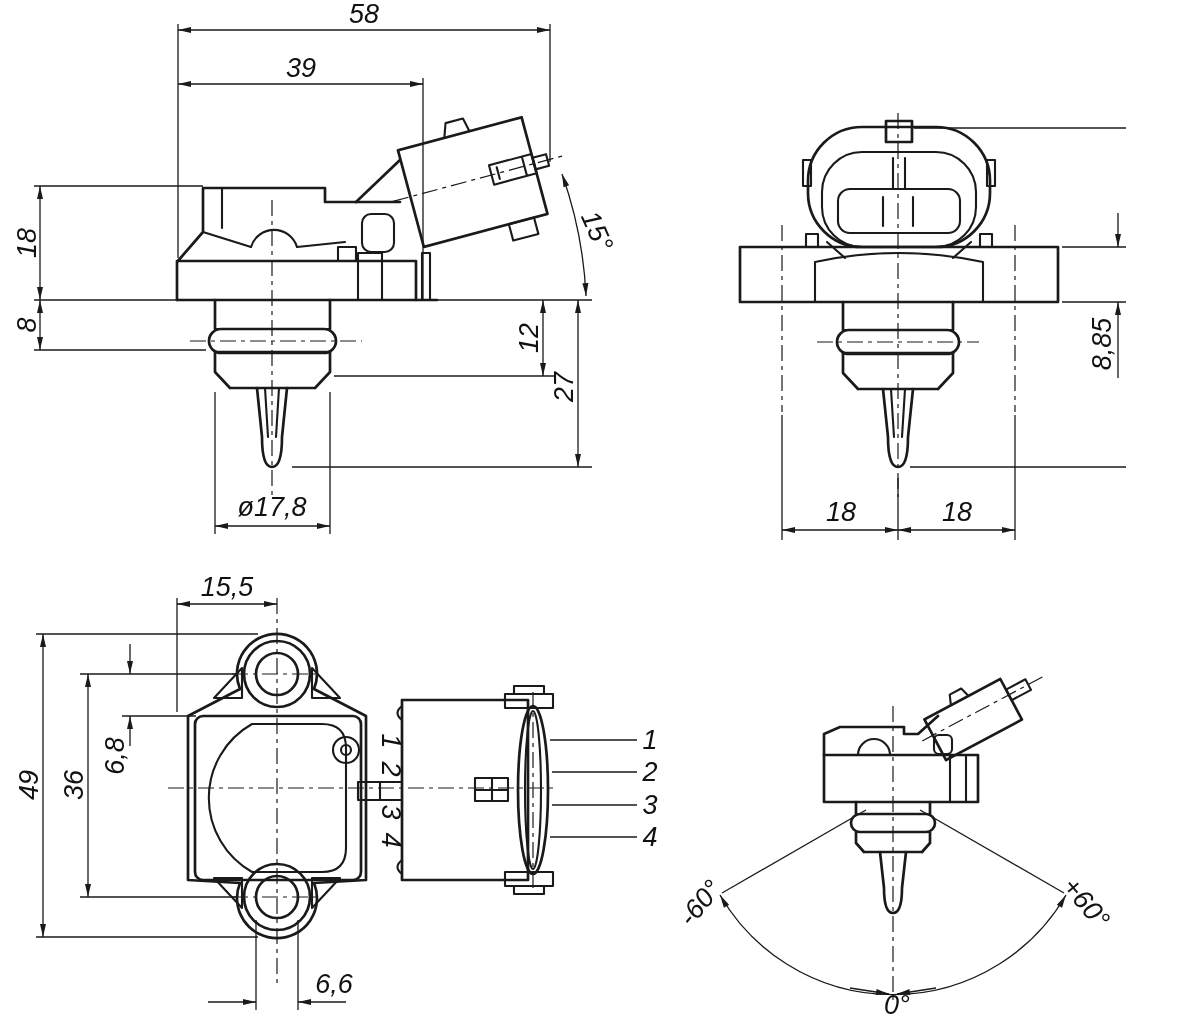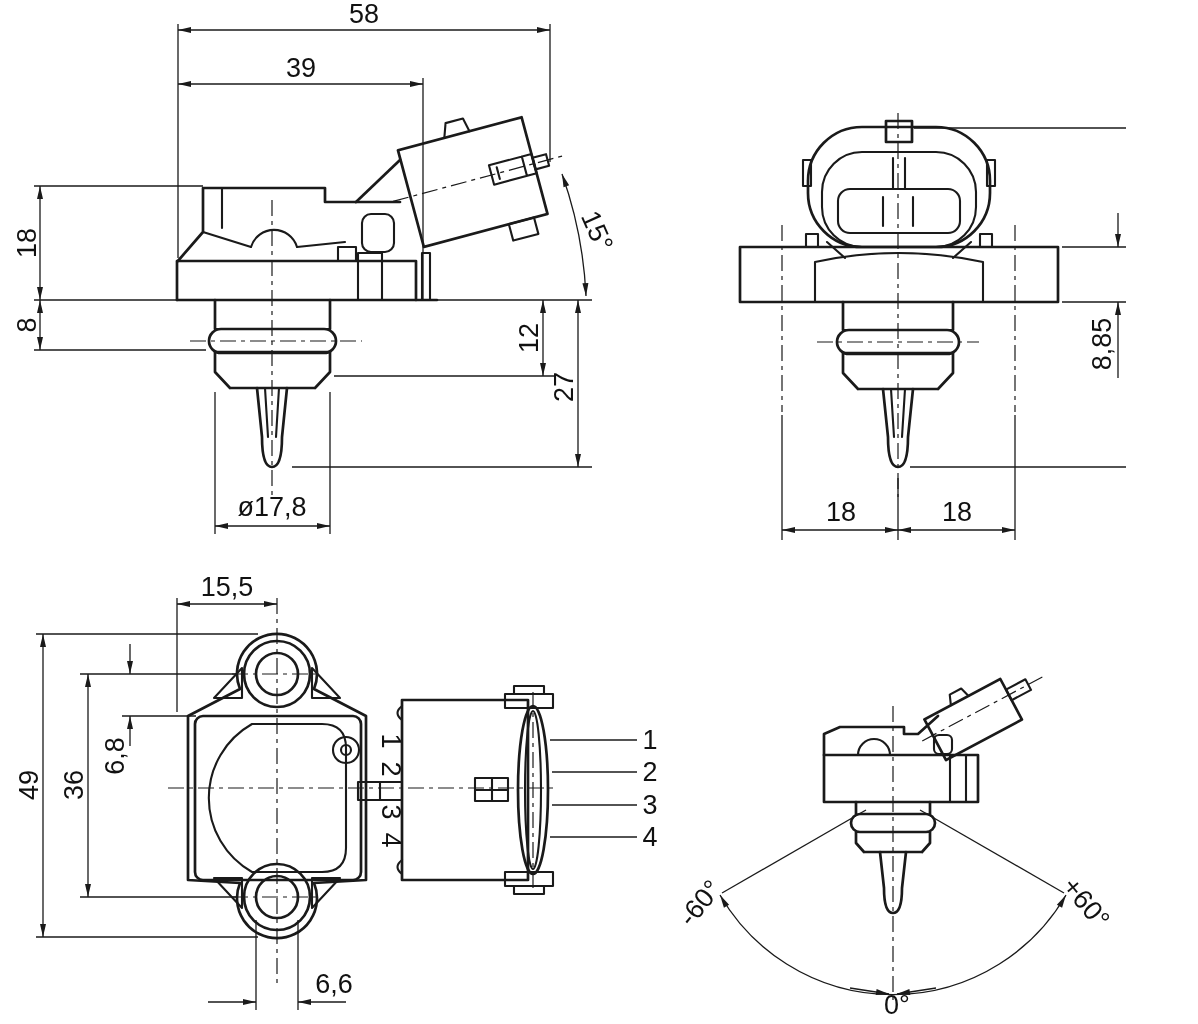--- a/index.html
+++ b/index.html
@@ -1,16 +1,16 @@
 <!DOCTYPE html>
 <html><head>
 <meta charset="utf-8">
 <style>
   html,body{margin:0;padding:0;background:#ffffff;}
-  .frame{width:1126px;height:1024px;background:#ffffff;overflow:hidden;position:relative;}
+  .frame{width:1126px;height:1024px;background:#ffffff;overflow:hidden;position:relative;font-style:italic;}
   svg{display:block;}
   
   .o  {stroke:#1a1a1a;stroke-width:2.7;fill:none;stroke-linejoin:round;stroke-linecap:round;}
   .o2 {stroke:#1a1a1a;stroke-width:2.1;fill:none;stroke-linejoin:round;stroke-linecap:round;}
   .t  {stroke:#1a1a1a;stroke-width:1.3;fill:none;stroke-linecap:butt;}
   .cl {stroke:#1a1a1a;stroke-width:1.2;fill:none;stroke-dasharray:16 5 4 5;}
   text{fill:#111;font-family:"Liberation Sans","DejaVu Sans",sans-serif;font-size:27px;}
   .mid{text-anchor:middle;}
 </style>
 </head>

